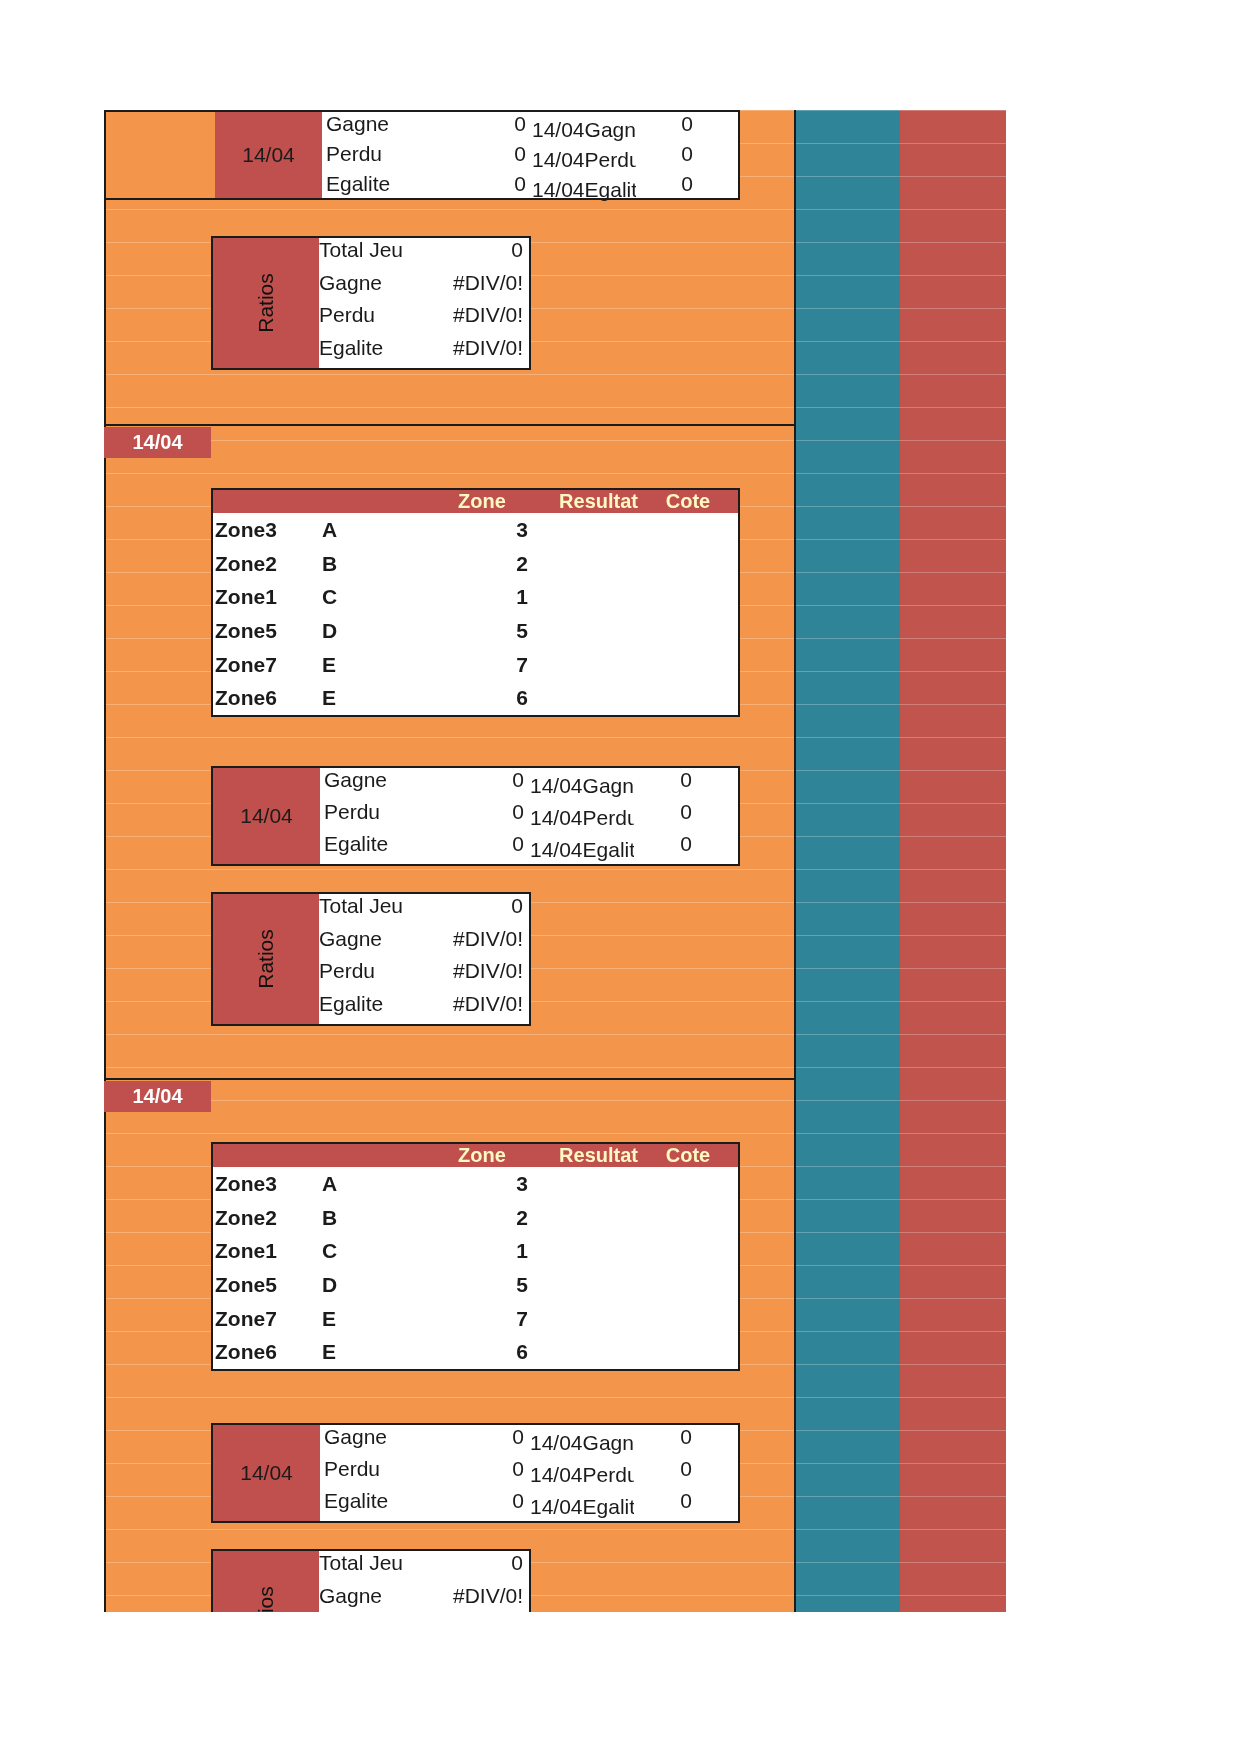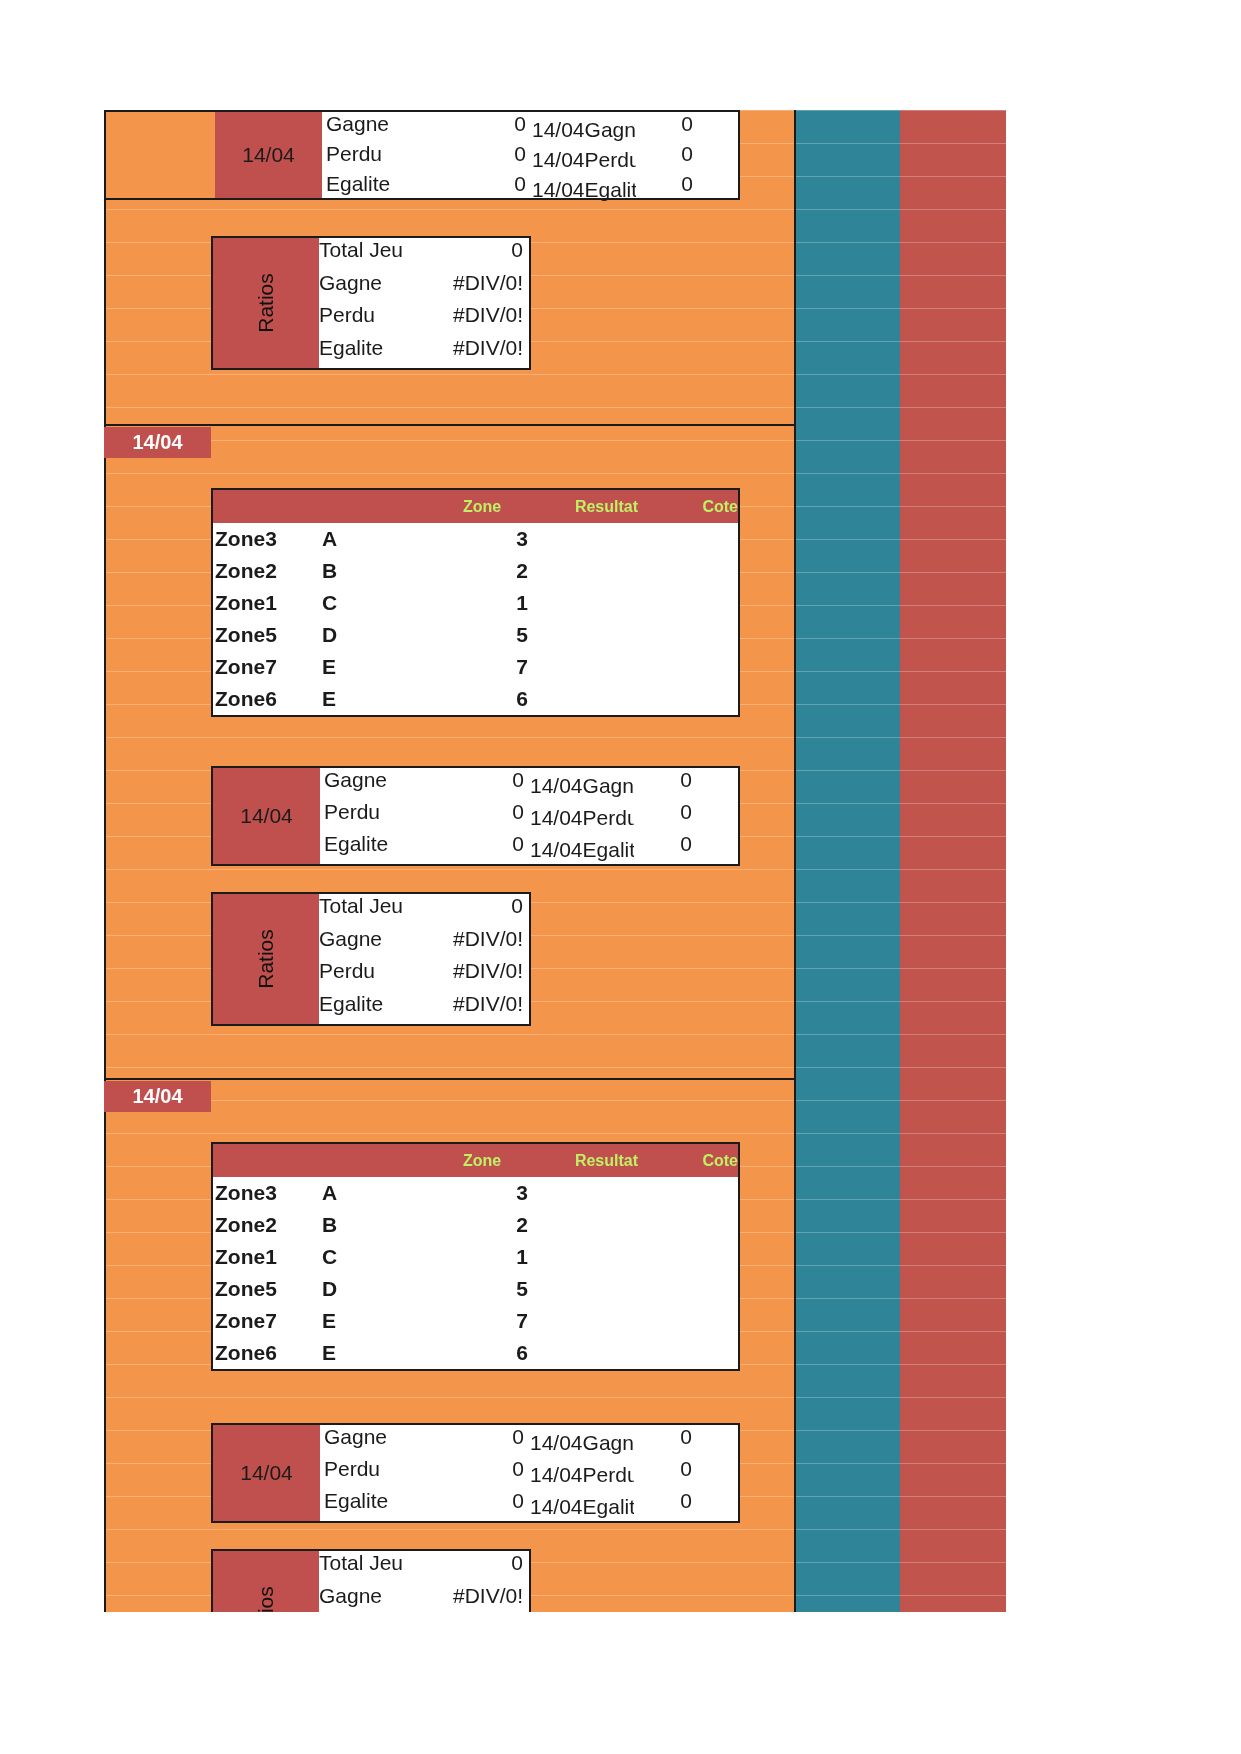--- a/index.html
+++ b/index.html
@@ -37,25 +37,25 @@
   .orangecell{background:#F3964B;}
   .datecell{width:107px;}
   .vert{transform:rotate(-90deg);font-size:21px;color:#111;}
 
   
   .ratios-rows{display:flex;flex-direction:column;flex:1;}
   .ratios-label{width:108px;box-sizing:border-box;overflow:hidden;}
   .ratios-val{flex:1;text-align:right;padding-right:6px;}
 
   
-  .zhead{display:flex;height:33px;background:#C0504D;color:#bef264;font-weight:bold;font-size:16px;align-items:center;}
+  .zhead{display:flex;height:23px;background:#C0504D;color:#fef9c3;font-weight:bold;font-size:20px;align-items:center;}
   .zhead .sp{width:217px;}
   .zhead .hz{width:104px;text-align:center;}
   .zhead .hr{width:104px;text-align:right;}
-  .zhead .hc{flex:1;text-align:right;}
+  .zhead .hc{flex:1;text-align:center;}
   .zrow{display:flex;flex:1;align-items:center;font-weight:bold;}
   .zrow .zname{width:107px;padding-left:2px;box-sizing:border-box;}
   .zrow .zletter{width:110px;padding-left:2px;box-sizing:border-box;}
   .zrow .zval{width:104px;text-align:right;padding-right:6px;box-sizing:border-box;}
   .zrow .zrest{flex:1;}
   .zbody{display:flex;flex-direction:column;flex:1;}
 
   
   .hline{position:absolute;left:104px;width:690px;height:2px;background:#1b1b1b;}
   .badge{position:absolute;left:104px;width:107px;height:31px;background:#C0504D;

